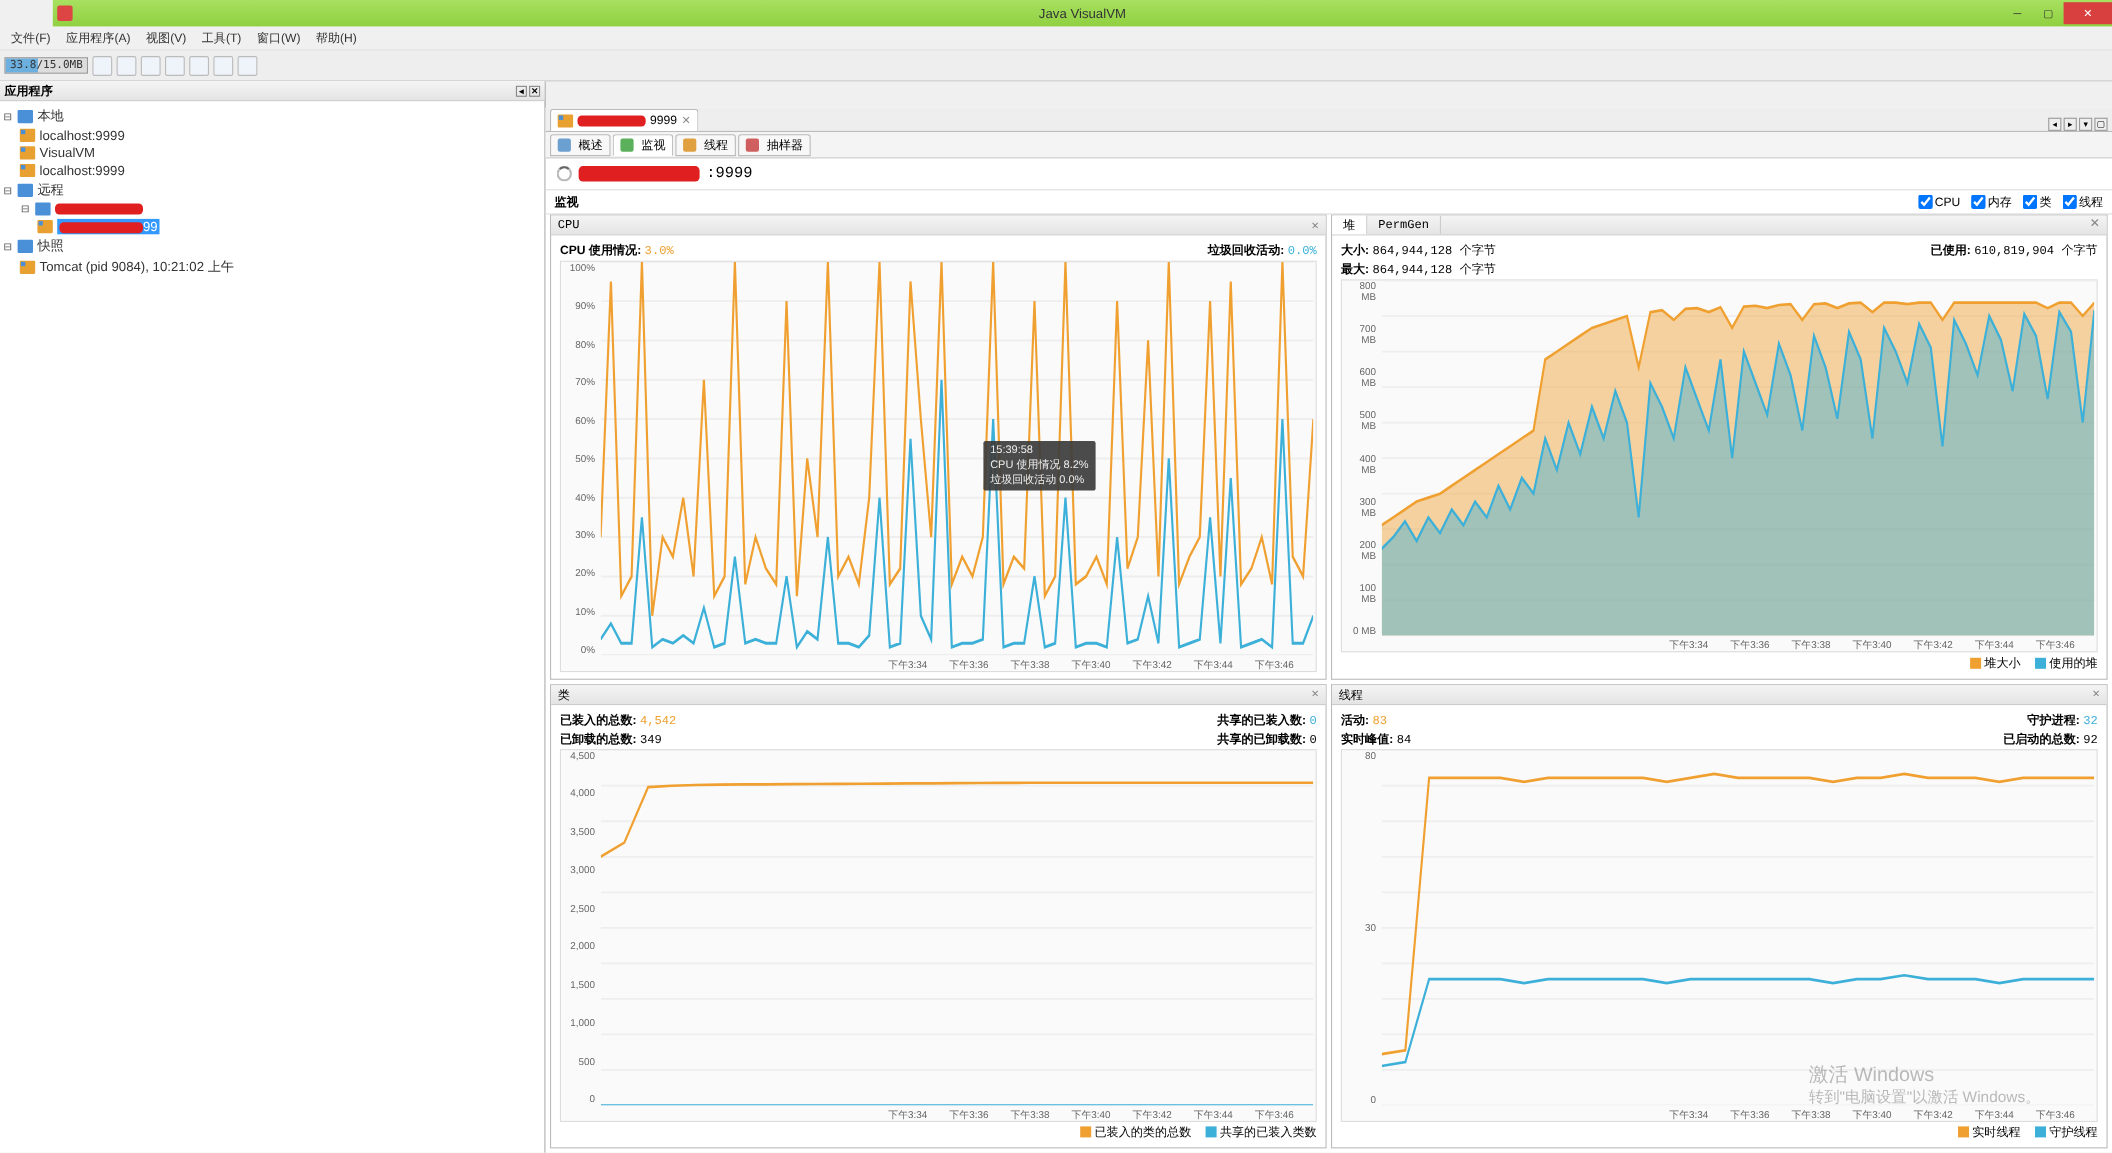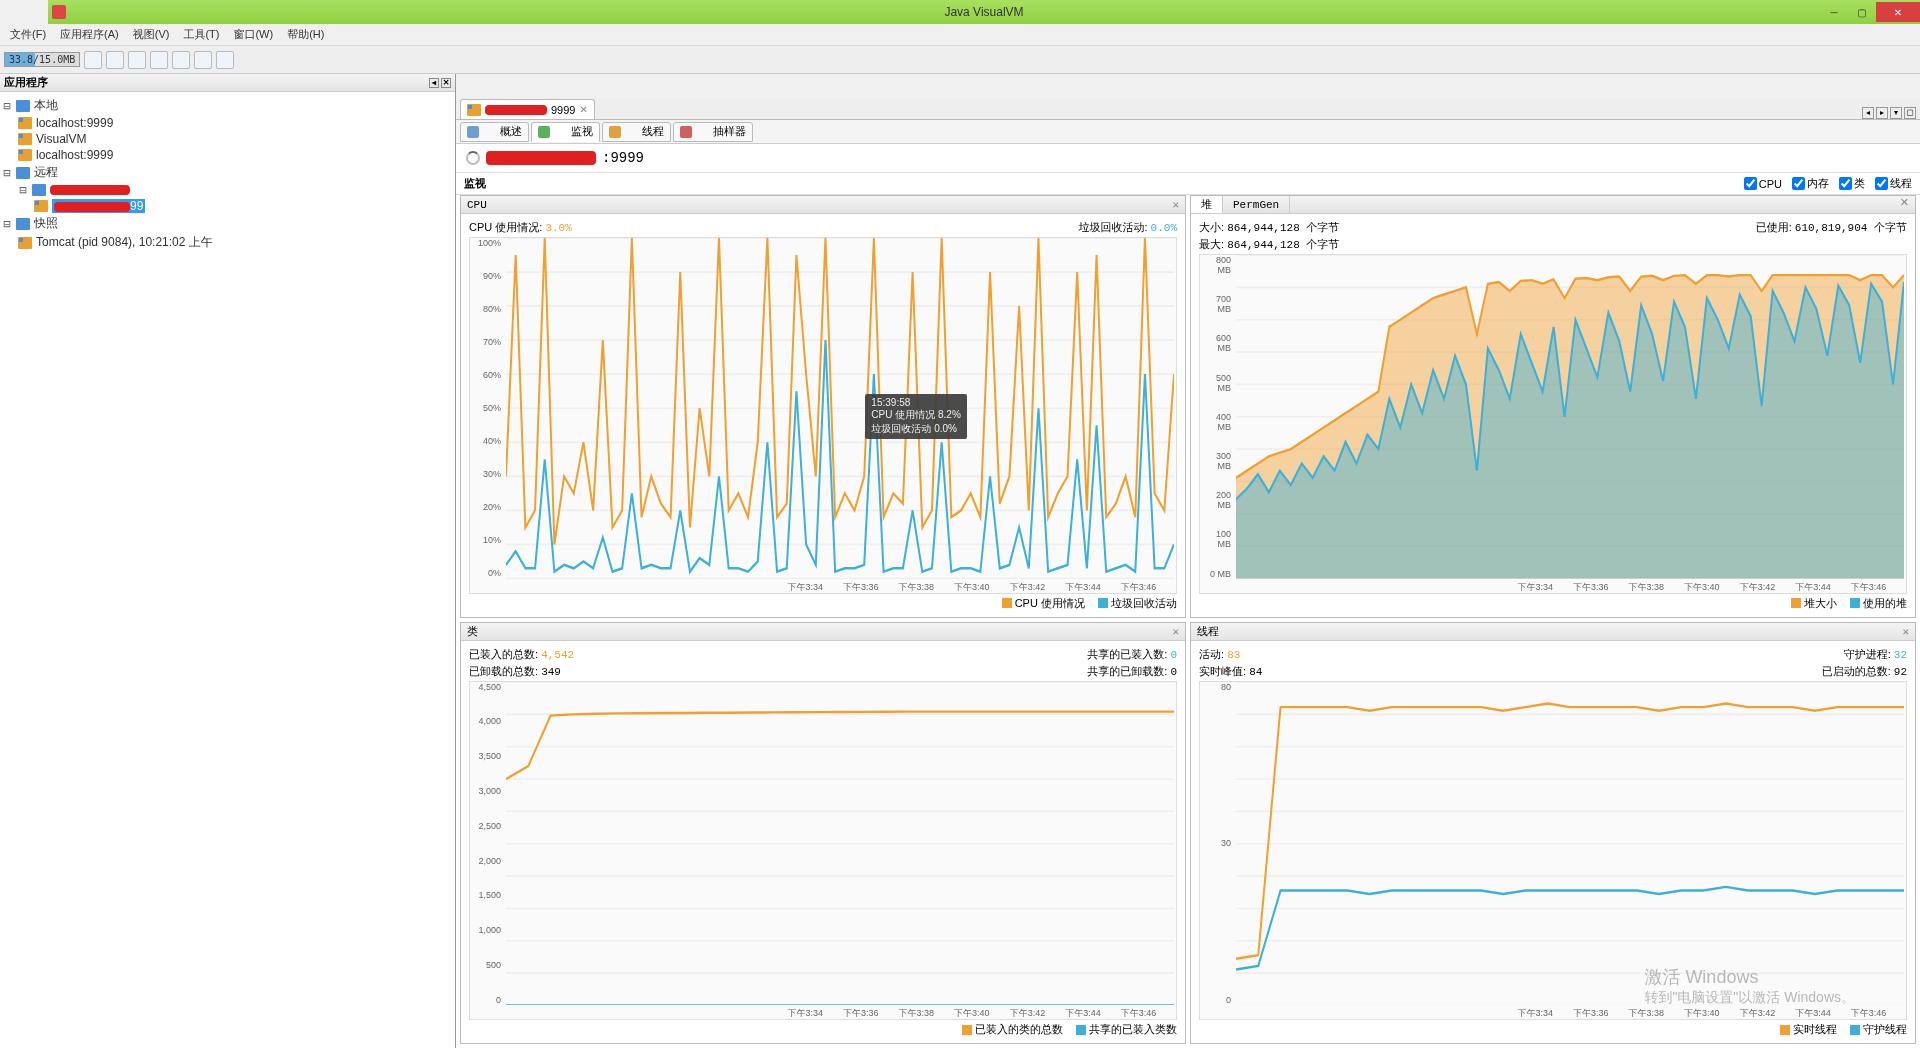--- a/index.html
+++ b/index.html
@@ -20,21 +20,21 @@
 
 
 .toolbar { height: 28px; background: #eee; display: flex; align-items: center; padding: 0 4px; gap: 4px; border-bottom: 1px solid #ccc; }
 .mem-indicator { font-size: 10px; background: linear-gradient(90deg, #6cb0e0 40%, #ddd 40%); border: 1px solid #999; padding: 1px 4px; color: #333; font-family: monospace; }
 .tbtn { width: 18px; height: 18px; border: 1px solid #bbb; background: #eef4fa; border-radius: 2px; }
 
 
 .main { display: flex; height: calc(100vh - 74px); }
 
 
-.sidebar { width: 456px; background: #fff; border-right: 1px solid #999; display: flex; flex-direction: column; }
+.sidebar { width: 496px; background: #fff; border-right: 1px solid #999; display: flex; flex-direction: column; }
 .sidebar-header { height: 18px; background: linear-gradient(#f4f4f4,#e4e4e4); border-bottom: 1px solid #ccc; padding: 0 4px; display: flex; align-items: center; justify-content: space-between; font-weight: bold; }
 .sidebar-header-icons { display: flex; gap: 2px; }
 .sidebar-header-icons span { width: 10px; height: 10px; border: 1px solid #888; font-size: 8px; line-height: 8px; text-align: center; }
 .tree { padding: 4px 2px; font-size: 12px; color: #333; }
 .tree-node { display: flex; align-items: center; gap: 4px; padding: 1px 0; }
 .tree-indent1 { padding-left: 16px; }
 .tree-indent2 { padding-left: 32px; }
 .tree-toggle { width: 10px; text-align: center; color: #666; font-family: monospace; }
 .tree-icon { width: 14px; height: 12px; display: inline-block; }
 .icon-host { background: #4a90d9; border-radius: 1px; }
@@ -45,21 +45,21 @@
 
 
 .content { flex: 1; display: flex; flex-direction: column; background: #fff; margin-top: 24px; }
 .editor-tabs { height: 22px; background: #eee; display: flex; align-items: flex-end; border-bottom: 1px solid #bbb; position: relative; padding-left: 4px; }
 .editor-tab { height: 20px; background: #fff; border: 1px solid #bbb; border-bottom: none; border-radius: 3px 3px 0 0; padding: 0 6px; display: flex; align-items: center; gap: 4px; font-size: 11px; }
 .editor-tab .close-x { font-size: 10px; color: #888; }
 .editor-top-icons { margin-left: auto; display: flex; gap: 2px; padding-right: 4px; }
 .editor-top-icons span { width: 12px; height: 12px; border: 1px solid #999; font-size: 8px; line-height: 10px; text-align: center; }
 
 .subtabs { height: 24px; background: #f4f4f4; display: flex; align-items: center; padding: 0 4px; gap: 2px; border-bottom: 1px solid #ccc; }
-.subtab { height: 20px; border: 1px solid #bbb; background: #f8f8f8; border-radius: 3px 3px 0 0; padding: 0 6px; display: flex; align-items: center; gap: 21px; font-size: 11px; }
+.subtab { height: 20px; border: 1px solid #bbb; background: #f8f8f8; border-radius: 3px 3px 0 0; padding: 0 6px; display: flex; align-items: center; gap: 7px; font-size: 11px; }
 .subtab.active { background: #fff; border-bottom-color: #fff; }
 .subtab-icon { width: 12px; height: 12px; border-radius: 2px; }
 
 .page-head { padding: 6px 10px; display: flex; align-items: center; gap: 6px; border-bottom: 1px solid #ddd; }
 .page-head .spinner { width: 14px; height: 14px; border: 2px solid #bbb; border-top-color: #666; border-radius: 50%; }
 .page-head .port { font-size: 14px; font-weight: normal; font-family: "Courier New", monospace; }
 .page-head .red-big { width: 110px; height: 14px; }
 
 .monitor-bar { height: 22px; display: flex; align-items: center; justify-content: space-between; padding: 0 8px; border-bottom: 1px solid #ddd; }
 .monitor-checks { display: flex; gap: 10px; }
@@ -69,21 +69,21 @@
 .uptime-bar .btns { display: flex; gap: 6px; }
 .btn { border: 1px solid #999; background: linear-gradient(#fafafa,#e8e8e8); padding: 3px 10px; font-size: 11px; border-radius: 2px; }
 
 
 .charts { flex: 1; display: grid; grid-template-columns: 1fr 1fr; grid-template-rows: 1fr 1fr; gap: 4px; padding: 0 4px 4px 4px; }
 .chart-panel { border: 1px solid #bbb; display: flex; flex-direction: column; background: #fff; min-height: 0; }
 .chart-titlebar { height: 18px; background: linear-gradient(#f4f4f4,#e4e4e4); display: flex; align-items: center; justify-content: space-between; padding: 0 6px; font-family: "Courier New", monospace; font-size: 11px; border-bottom: 1px solid #ccc; }
 .chart-titlebar .x { color: #888; }
 .chart-inner { flex: 1; padding: 6px 8px; display: flex; flex-direction: column; min-height: 0; position: relative; }
 .chart-stats { display: flex; justify-content: space-between; font-size: 11px; margin-bottom: 2px; }
-.chart-stats .b { font-weight: normal; }
+.chart-stats .b { font-weight: bold; }
 .chart-area { flex: 1; position: relative; background: #fafafa; border: 1px solid #ddd; min-height: 0; }
 .chart-legend { text-align: right; font-size: 11px; padding-top: 2px; }
 .legend-item { display: inline-flex; align-items: center; gap: 3px; margin-left: 10px; }
 .swatch { width: 10px; height: 10px; }
 .orange { background: #f0a030; }
 .blue { background: #3cb0d8; }
 
 
 .yaxis { position: absolute; left: 0; top: 0; bottom: 14px; width: 34px; display: flex; flex-direction: column; justify-content: space-between; font-size: 9px; color: #666; text-align: right; padding-right: 3px; }
 .plot { position: absolute; left: 36px; right: 2px; top: 0; bottom: 14px; overflow: hidden; }
@@ -307,30 +307,20 @@
                 <span>下午3:42</span>
                 <span>下午3:44</span>
                 <span>下午3:46</span>
               </div>
             <div class="tooltip" style="left:56%; top:44%">
               <div>15:39:58</div>
               <div>CPU 使用情况   8.2%</div>
               <div>垃圾回收活动   0.0%</div>
             </div>
           </div>
-          <div class="chart-legend">
-            <span class="legend-item">
-                <span class="swatch orange"></span>
-                <span>CPU 使用情况</span>
-              </span>
-            <span class="legend-item">
-                <span class="swatch blue"></span>
-                <span>垃圾回收活动</span>
-              </span>
-          </div>
         </div>
       </div>
 
       <div class="chart-panel">
         <div class="heap-tabs">
           <div class="heap-tab active">堆</div>
           <div class="heap-tab">PermGen</div>
           <span style="flex:1"></span>
             <span class="x" style="padding:0 6px;color:#888">✕</span>
         </div>

